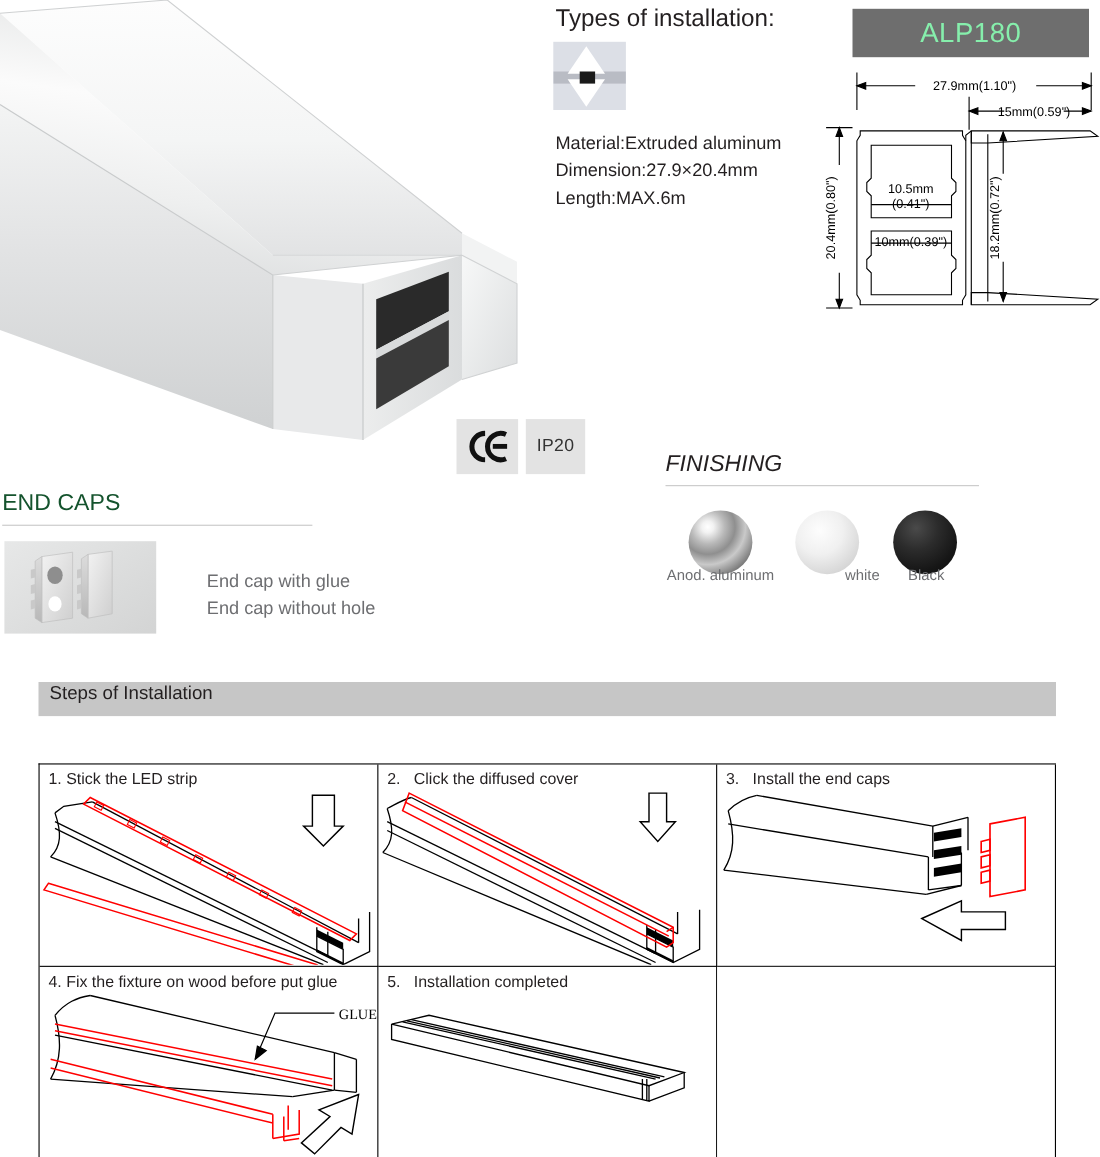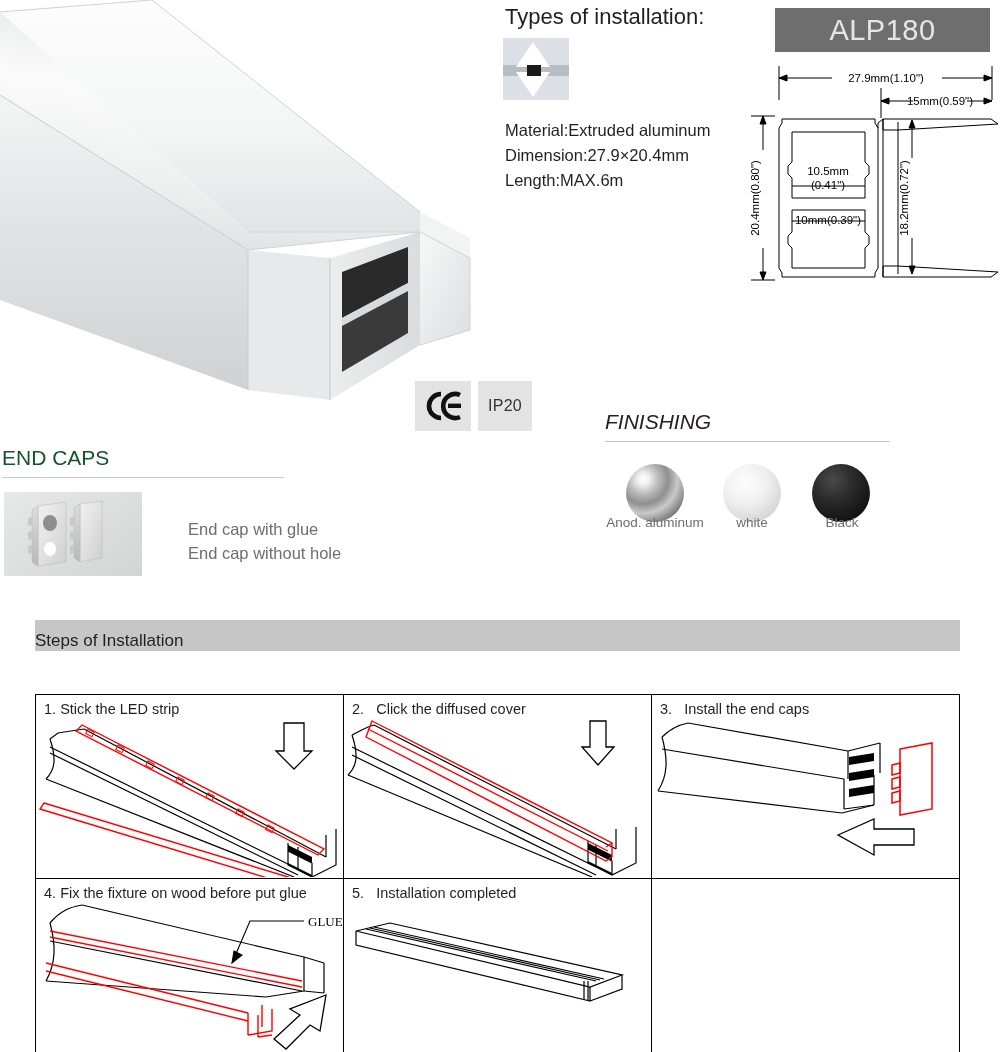--- a/index.html
+++ b/index.html
@@ -21,21 +21,21 @@
   #hero { position: absolute; left: 0; top: 0; width: 500px; height: 440px; }
 
   
   #model-badge {
     position: absolute; left: 775px; top: 8px;
     width: 215px; height: 44px;
     background: #6e6e6e;
     display: flex; align-items: center; justify-content: center;
   }
   #model-badge .txt {
-    color: #e5e5e5; font-size: 29px; letter-spacing: .5px;
+    color: #86efac; font-size: 25px; letter-spacing: .5px;
   }
 
   
   #types-title {
     position: absolute; left: 505px; top: 4px;
     font-size: 22px; color: #231f20;
   }
   #install-icon {
     position: absolute; left: 503px; top: 38px;
     width: 66px; height: 62px;
@@ -109,28 +109,28 @@
     background: radial-gradient(circle at 38% 32%, #fdfdfd 0%, #f0f0f0 40%, #d5d5d5 78%, #c4c4c4 100%);
   }
   #sw-black {
     left: 812px; top: 464px;
     background: radial-gradient(circle at 36% 28%, #4a4a4a 0%, #2c2c2c 35%, #161616 70%, #0b0b0b 100%);
   }
   .fin-label {
     position: absolute; font-size: 13.5px; color: #6d6e71; text-align: center;
   }
   #lb-anod  { left: 600px; top: 515px; width: 110px; }
-  #lb-white { left: 712px; top: 515px; width: 80px; }
+  #lb-white { left: 744px; top: 515px; width: 80px; }
   #lb-black { left: 802px; top: 515px; width: 80px; }
 
   
   #steps-wrap { position: absolute; left: 35px; top: 620px; width: 925px; height: 398px; }
   #steps-head {
     height: 31px; background: #c6c6c6;
-    display: flex; align-items: flex-end; 
+    display: flex; align-items: flex-start; padding-left: 10px;
   }
   #steps-head .txt { font-size: 17px; color: #231f20; }
   #steps-grid {
     border-left: 1.5px solid #000; border-top: 1.5px solid #000;
     height: 367px;
     margin-top: 43px;
   }
   .srow { display: flex; height: 183.5px; }
   .srow:last-child { height: 183.5px; }
   .scell {

